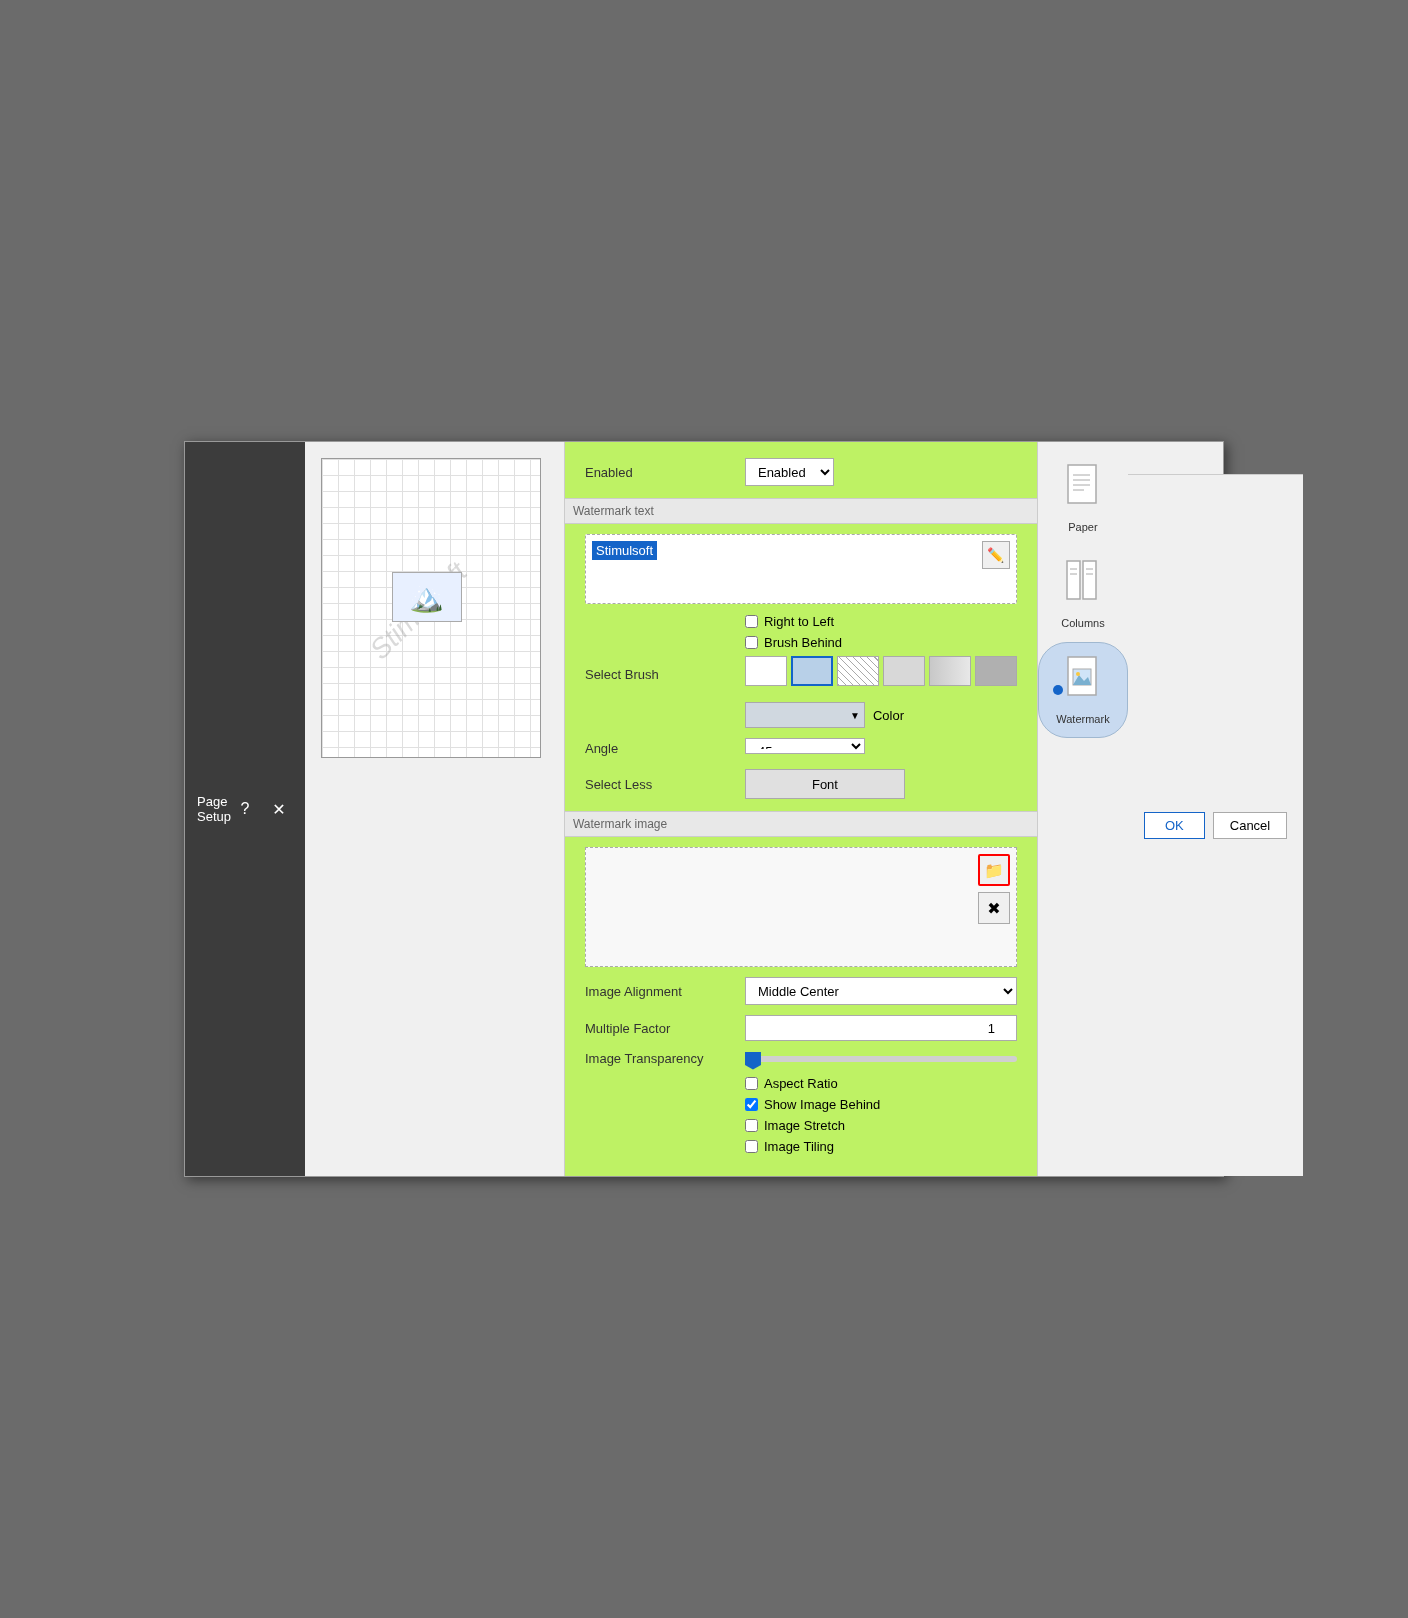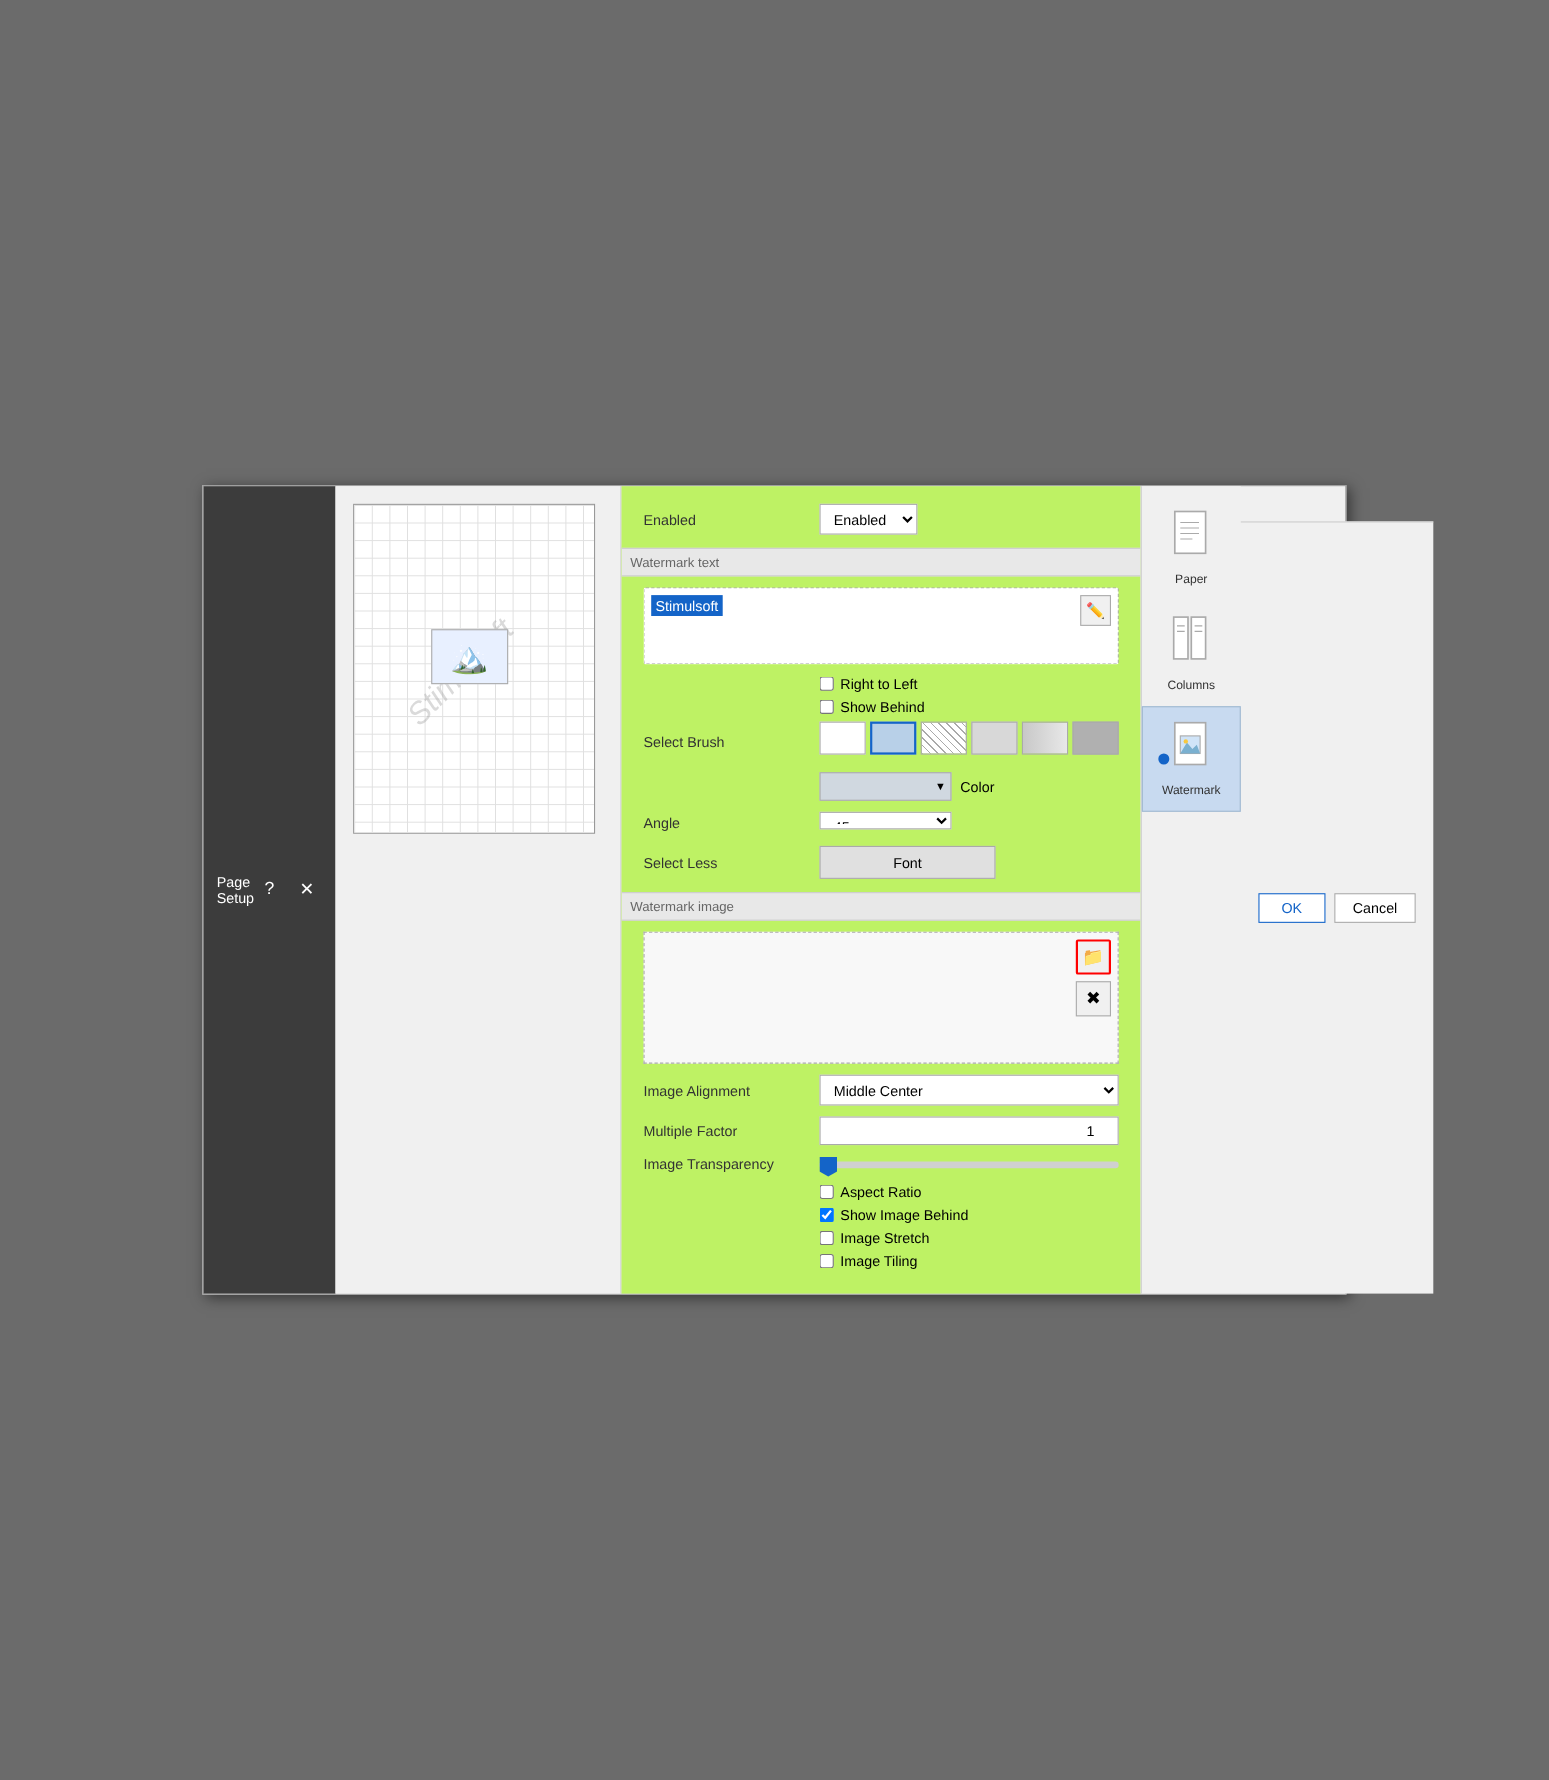--- a/index.html
+++ b/index.html
@@ -112,20 +112,21 @@
       flex-direction: column;
       align-items: center;
       padding: 12px 8px;
       cursor: pointer;
       border: 1px solid transparent;
       position: relative;
     }
     .nav-item.active {
       background: #c8daf0;
       border-color: #a0b8d0;
+      border-radius: 29px;
     }
     .nav-item-icon {
       font-size: 32px;
       margin-bottom: 4px;
     }
     .nav-item-label {
       font-size: 11px;
       color: #333;
       text-align: center;
     }
@@ -415,21 +416,21 @@
         <button class="edit-icon-btn">✏️</button>
       </div>
 
       <div class="checkbox-row">
         <input type="checkbox" id="rtl" style="">
         <label for="rtl">Right to Left</label>
       </div>
 
       <div class="checkbox-row">
         <input type="checkbox" id="showBehind" style="">
-        <label for="showBehind">Show Behind</label>
+        <label for="showBehind">Brush Behind</label>
       </div>
 
       <div class="form-row">
         <div class="form-label">Select Brush</div>
         <div class="form-control">
           <div class="brush-selector">
             <button class="brush-btn brush-solid" title="Solid White"></button>
             <button class="brush-btn brush-light-blue active" title="Light Blue"></button>
             <button class="brush-btn brush-hatch" title="Hatch"></button>
             <button class="brush-btn brush-light-gray" title="Light Gray"></button>

